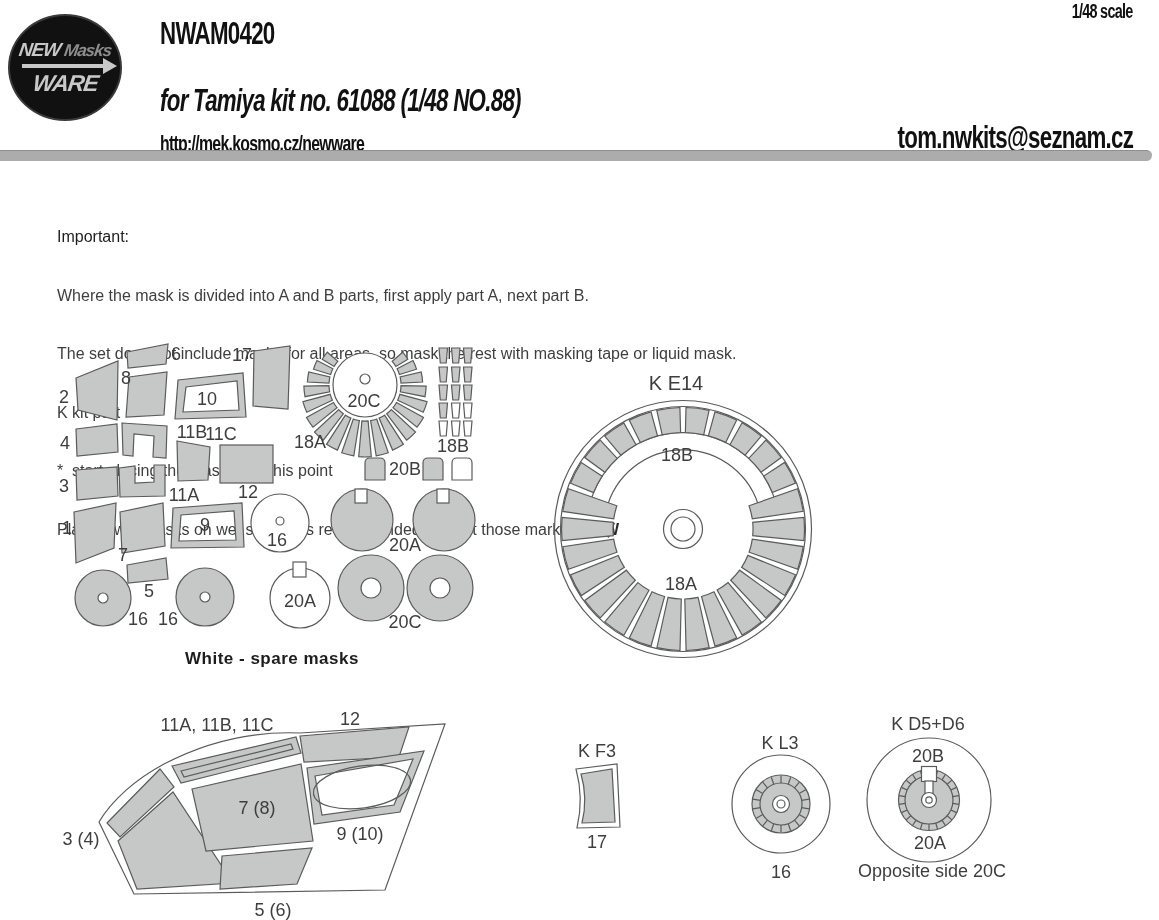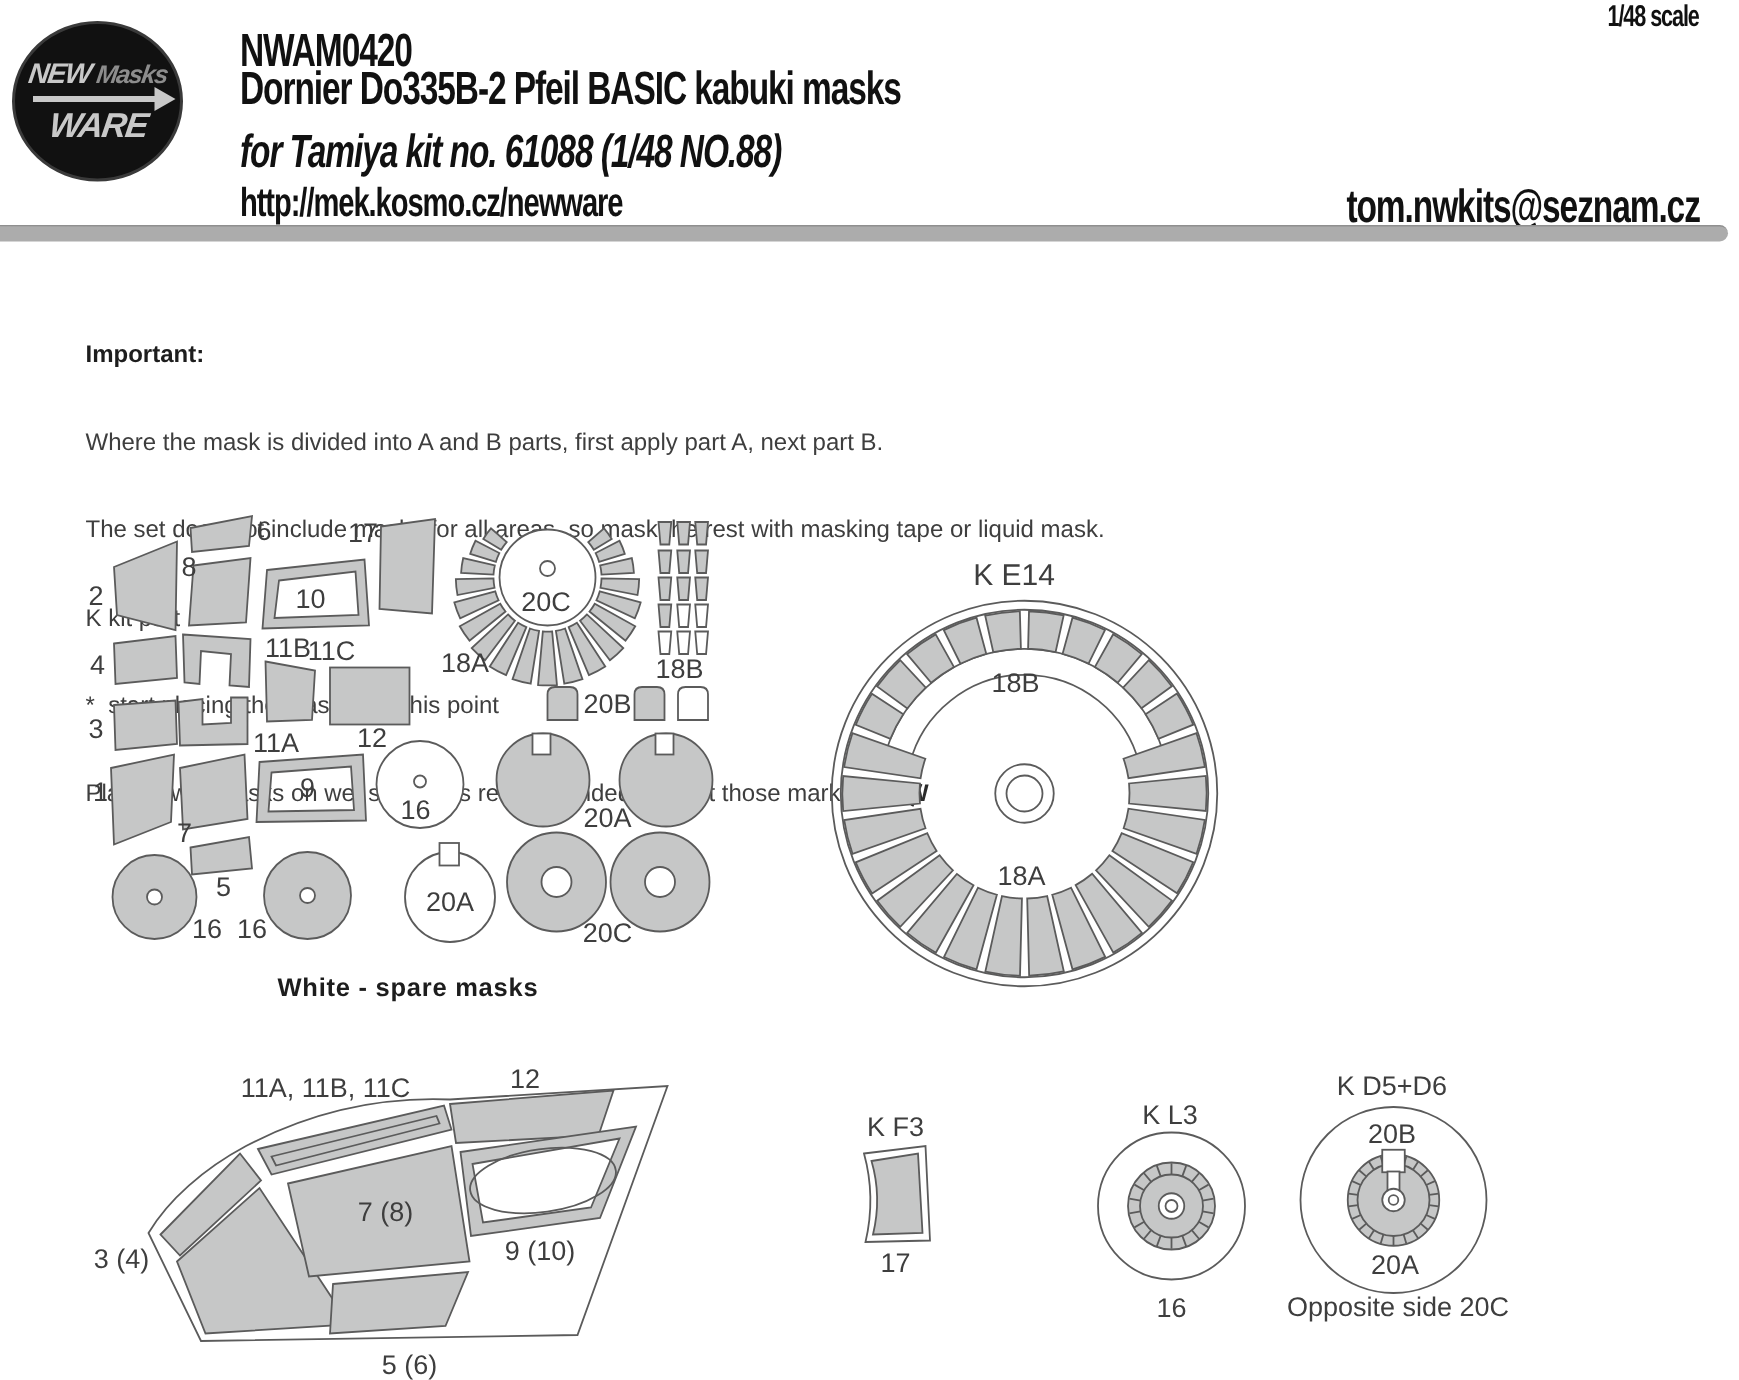--- a/index.html
+++ b/index.html
@@ -21,28 +21,28 @@
   .logo .arrow:after{content:"";position:absolute;right:-9px;top:-6px;border-left:14px solid var(--logo-text);
         border-top:8px solid transparent;border-bottom:8px solid transparent;}
   .logo .ware{font-style:italic;font-weight:bold;font-size:23px;color:var(--logo-text);letter-spacing:-1px;transform:skewX(-8deg);}
   .cond{display:inline-block;font-weight:bold;white-space:nowrap;letter-spacing:-1px;
         transform:scaleX(0.72);transform-origin:0 50%;}
   .cond-r{transform-origin:100% 50%;}
   .h-code{position:absolute;left:160px;top:16px;font-size:31px;}
   .h-scale{position:absolute;right:26px;top:0px;font-size:20px;}
   .h-title{position:absolute;left:160px;top:41px;font-size:31px;}
   .h-sub{position:absolute;left:160px;top:83px;font-size:31px;font-style:italic;}
-  .h-web{position:absolute;left:160px;top:120px;font-size:27px;}
+  .h-web{position:absolute;left:160px;top:131px;font-size:22px;}
   .h-email{position:absolute;right:26px;top:120px;font-size:31px;}
   .divider{position:absolute;left:0;top:150px;width:1152px;height:11px;background:var(--divider);
         border-radius:0 6px 6px 0;border-top:1px solid #8f8f8f;}
   
   .instructions{position:absolute;left:57px;top:188px;width:780px;font-size:16px;line-height:19.5px;
         color:var(--label-text);white-space:pre-wrap;}
-  .ins-head{font-weight:bold;color:#1d1d1d;}
+  .ins-head{font-weight:normal;color:#1d1d1d;}
   .wmark{font-weight:bold;position:relative;display:inline-block;color:#2a2a2a;}
   .wmark:after{content:"";position:absolute;left:50%;top:50%;width:16px;height:2px;margin-left:-8px;
         background:#2a2a2a;transform:rotate(-68deg);}
   .spare-note{position:absolute;left:149px;top:649px;font-size:17px;font-weight:bold;color:#1d1d1d;letter-spacing:0.5px;margin-left:36px;}
   
   svg.sheet{position:absolute;left:0;top:0;}
   .m{fill:var(--mask-fill);stroke:var(--outline);stroke-width:1.2;}
   .w{fill:#ffffff;stroke:var(--outline);stroke-width:1.2;}
   .ln{fill:none;stroke:var(--outline);stroke-width:1.2;}
   svg text{font-family:"Liberation Sans",sans-serif;font-size:18px;fill:var(--label-text);text-anchor:middle;}
@@ -56,21 +56,20 @@
   <div class="logo">
     <div class="l1">
       <span class="new">NEW</span>
       <span class="masks">Masks</span>
     </div>
     <div class="arrow"></div>
     <span class="ware">WARE</span>
   </div>
   <div class="h-code"><span class="cond">NWAM0420</span></div>
   <div class="h-scale"><span class="cond cond-r">1/48 scale</span></div>
-  <div class="h-title"><span class="cond">Dornier Do335B-2 Pfeil BASIC kabuki masks</span></div>
   <div class="h-sub"><span class="cond">for Tamiya kit no. 61088 (1/48 NO.88)</span></div>
   <div class="h-web"><span class="cond">http://mek.kosmo.cz/newware</span></div>
   <div class="h-email"><span class="cond cond-r">tom.nwkits@seznam.cz</span></div>
   <div class="divider"></div>
 
   <div class="instructions">
     <div class="ins-head">Important:</div>
     <div class="ins-line">Where the mask is divided into A and B parts, first apply part A, next part B.</div>
     <div class="ins-line">The set does not include masks for all areas, so mask the rest with masking tape or liquid mask.</div>
     <div class="ins-line">K kit part</div>

